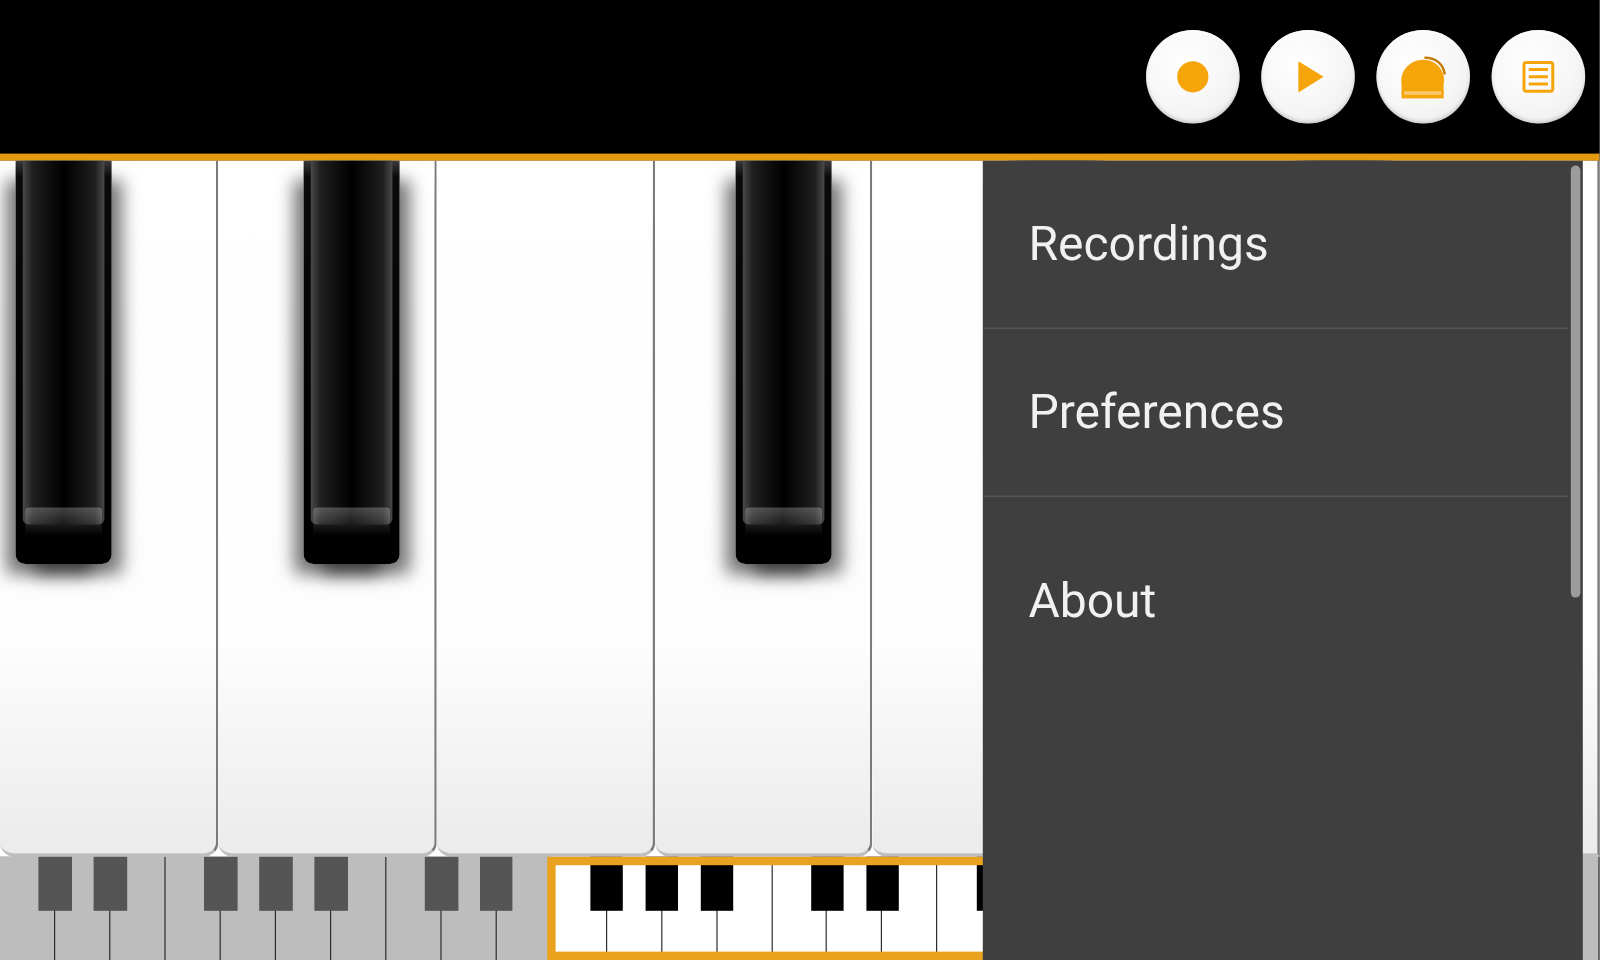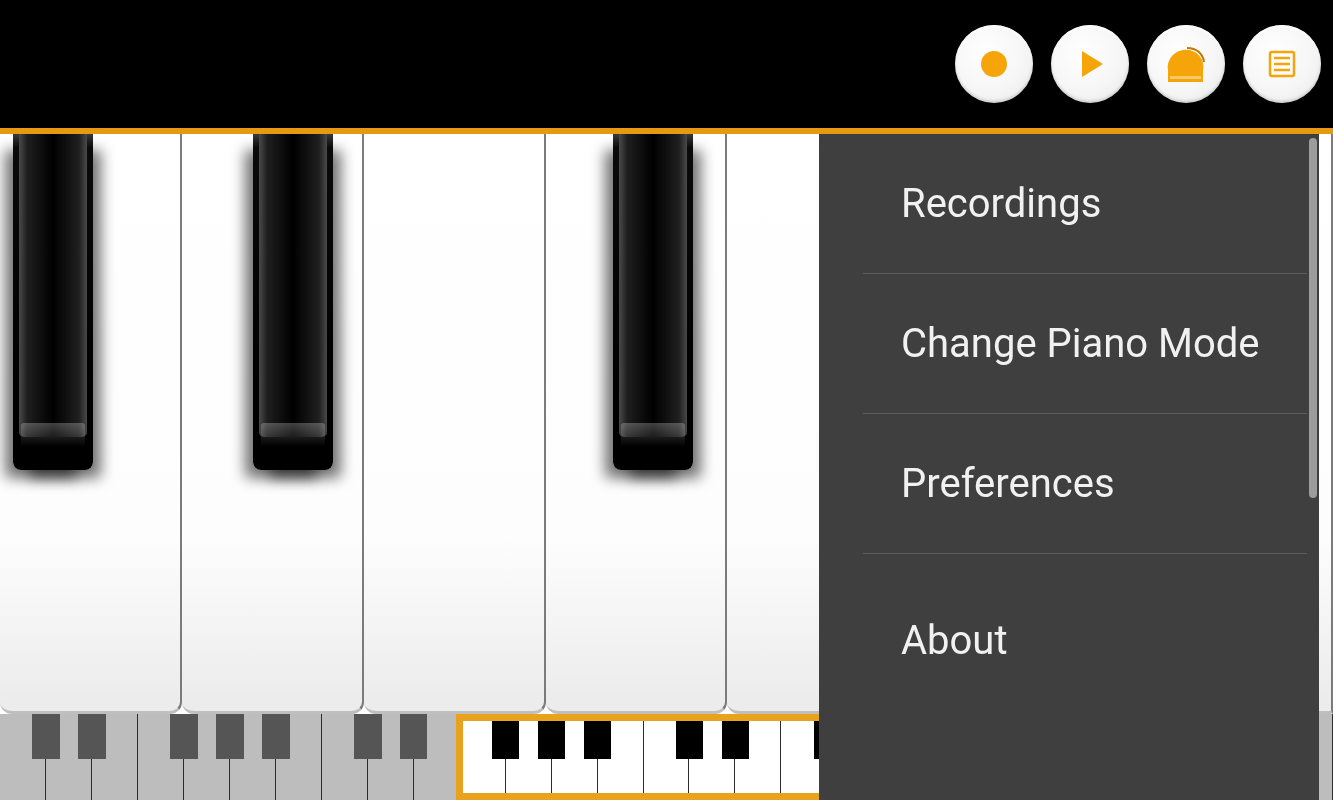--- a/index.html
+++ b/index.html
@@ -122,21 +122,20 @@
   .menu-item {
     height: 140px;
     padding: 0 38px;
     display: flex; align-items: center;
     color: #f1f1f1;
     font-size: 40px;
     font-weight: 400;
     border-bottom: 1px solid #5c5c5c;
     cursor: pointer;
     white-space: nowrap;
-    margin-left: 44px;
   }
   .menu-item:last-child { border-bottom: none; height: 110px; align-items:flex-end; padding-bottom:0;}
   .menu-scroll {
     width: 12px;
     background: transparent;
     position: relative;
   }
   .menu-scroll .thumb{
     position:absolute; top:4px; right:2px;
     width:8px; height:360px;
@@ -273,23 +272,20 @@
   </div>
 
 </div>
 
 <div class="menu">
   <div class="menu-list" id="menu-list">
       <div class="menu-item">
         <span>Recordings</span>
       </div>
       <div class="menu-item">
-        <span>Change Piano Mode</span>
-      </div>
-      <div class="menu-item">
         <span>Preferences</span>
       </div>
       <div class="menu-item">
         <span>About</span>
       </div>
     </div>
   <div class="menu-scroll">
     <div class="thumb"></div>
   </div>
 </div>

